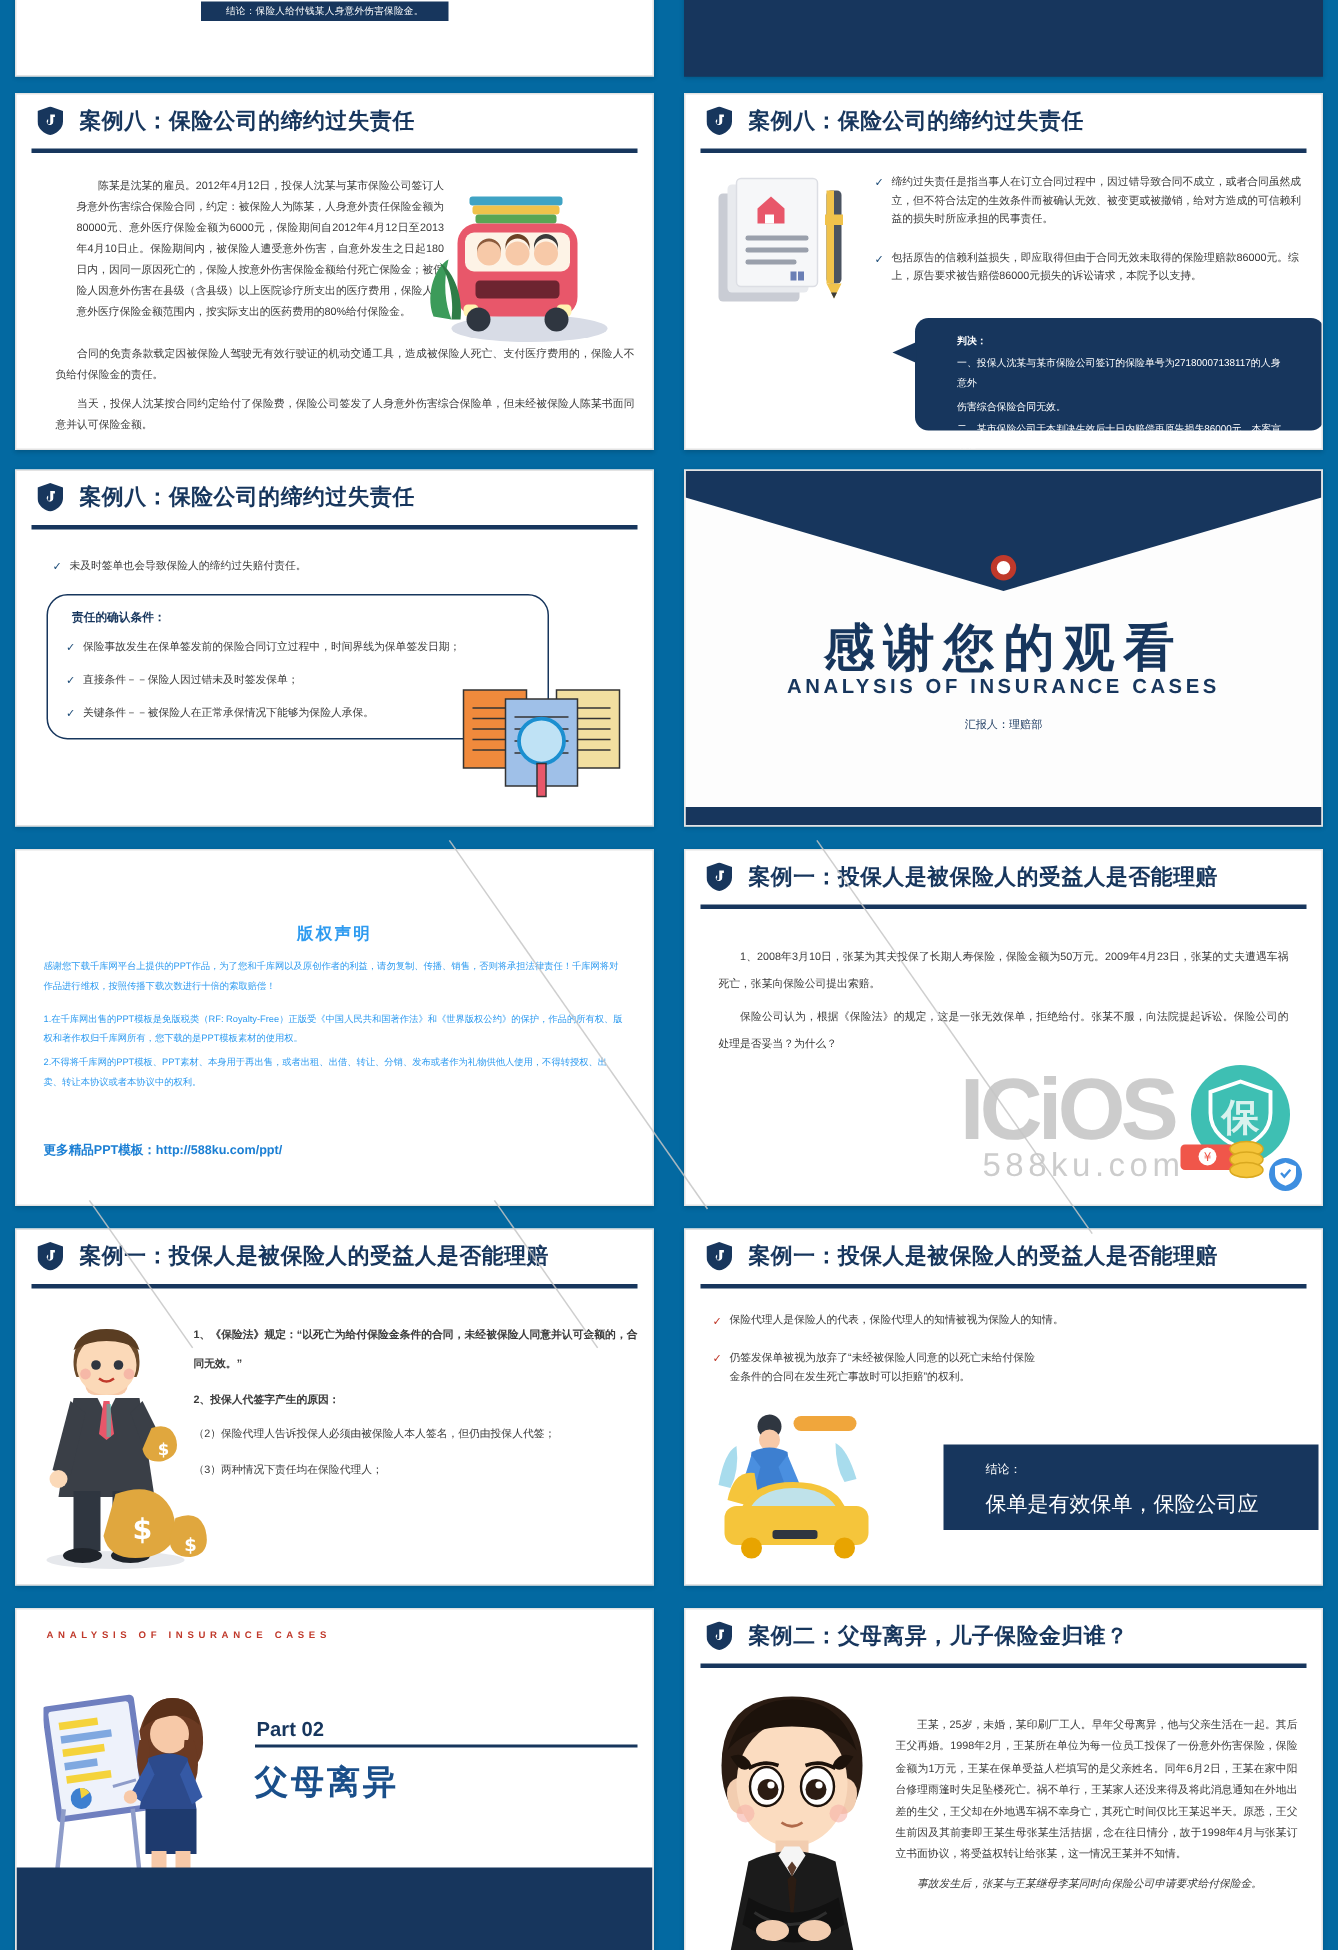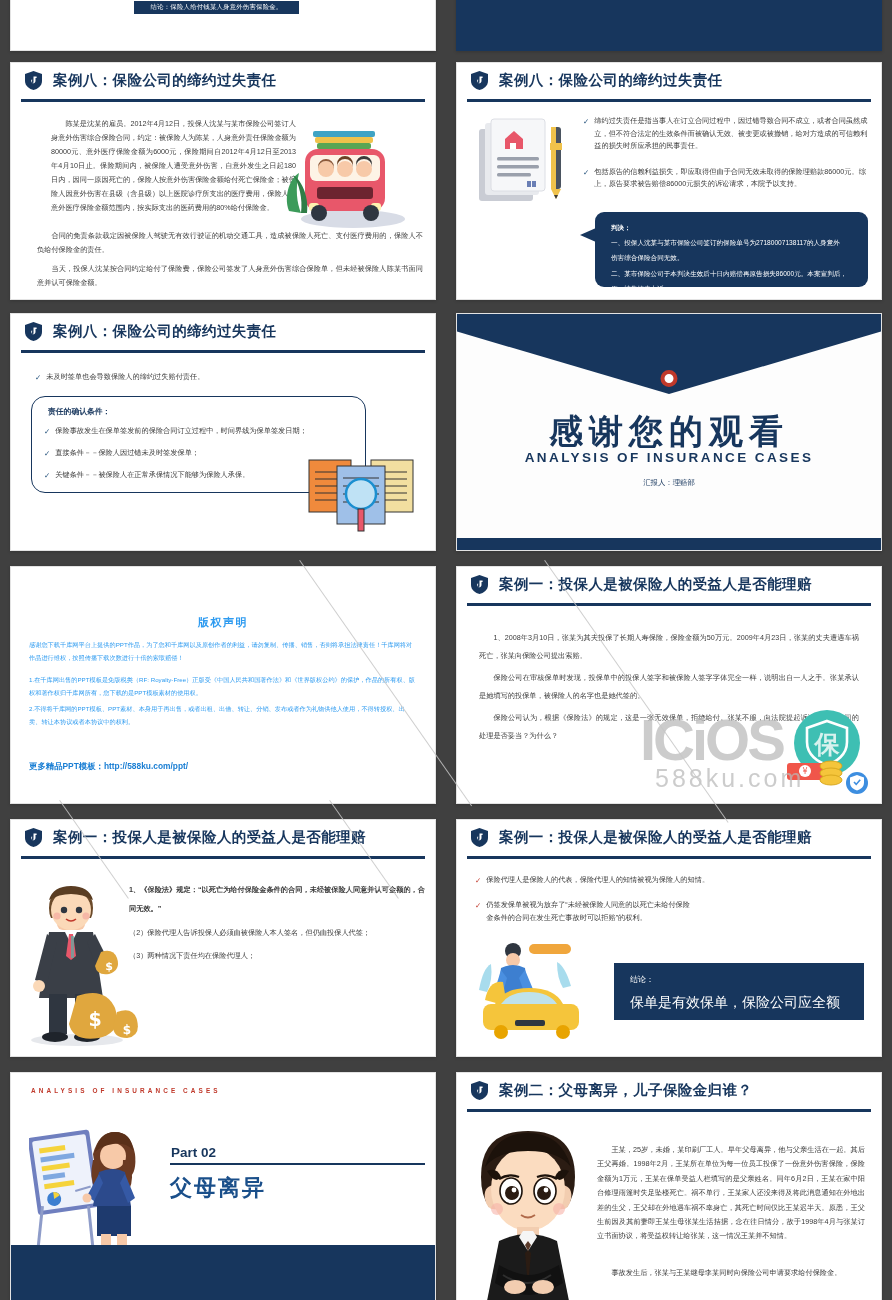--- a/index.html
+++ b/index.html
@@ -6,21 +6,21 @@
   html, body {
     margin: 0; padding: 0;
     width: 892px; height: 1300px;
     background: #ffffff;
     font-family: "Liberation Sans", "DejaVu Sans", sans-serif;
     overflow: hidden;
   }
   .page {
     position: relative;
     width: 892px; height: 1300px;
-    background: #404040;
+    background: #0369a1;
   }
 
   
   .slide {
     position: absolute;
     background: #ffffff;
     border: 1px solid #e3e3e3;
     box-shadow: 0 1px 3px rgba(0,0,0,0.18);
     overflow: hidden;
   }
@@ -83,21 +83,22 @@
   }
   .tick-red { color: #c0392b; }
 
   
   .callout {
     position: absolute;
     background: #17365d;
     color: #ffffff;
     font-size: 6.6px;
     line-height: 2.0;
-    padding: 9px 16px;
+    padding: 9px 28px;
+    margin-left: 15px;
   }
   .callout.rounded { border-radius: 9px; }
   .callout p { margin: 0 0 2px 0; }
   .callout-tail {
     position: absolute;
     width: 0; height: 0;
     border-top: 7px solid transparent;
     border-bottom: 7px solid transparent;
     border-right: 16px solid #17365d;
   }
@@ -240,21 +241,21 @@
     opacity: .72;
   }
   .wm-logo {
     left: 640px; top: 706px;
     font-size: 58px; font-weight: bold;
     letter-spacing: -3px;
     font-family: "Liberation Sans", sans-serif;
   }
   .wm-url {
     left: 655px; top: 764px;
-    font-size: 25px; letter-spacing: 3px;
+    font-size: 22px; letter-spacing: 3px;
   }
   .wm-line {
     position: absolute;
     background: #c6c6c6;
     height: 1px;
     transform-origin: 0 0;
     opacity: .85;
     pointer-events: none;
   }
 </style>
@@ -450,21 +451,20 @@
       <svg class="shield" viewBox="0 0 17 19">
         <path d="M8.5 0 L17 3 V10 C17 15 12.5 18.2 8.5 19 C4.5 18.2 0 15 0 10 V3 Z" fill="#17365d"></path>
         <path d="M8.5 5.4 h3.1 v1.6 h-1.1 v3.1 a2.2 2.2 0 1 1 -3.4 -1.8 v1.9 a0.9 0.9 0 1 0 1.4 0.75 z" fill="#ffffff"></path>
       </svg>
       <div class="sl-title">案例一：投保人是被保险人的受益人是否能理赔</div>
     </div>
     <div class="sl-rule"></div>
 
     <div class="body-text" style="left:22px; top:62px; width:380px; line-height:2.5;">
       <p class="indent">1、2008年3月10日，张某为其夫投保了长期人寿保险，保险金额为50万元。2009年4月23日，张某的丈夫遭遇车祸死亡，张某向保险公司提出索赔。</p>
-      <p class="indent">保险公司在审核保单时发现，投保单中的投保人签字和被保险人签字字体完全一样，说明出自一人之手。张某承认是她填写的投保单，被保险人的名字也是她代签的。</p>
       <p class="indent">保险公司认为，根据《保险法》的规定，这是一张无效保单，拒绝给付。张某不服，向法院提起诉讼。保险公司的处理是否妥当？为什么？</p>
     </div>
 
     <svg class="ins-badge" viewBox="0 0 92 92">
       <circle cx="48" cy="38" r="33" fill="#3ebfb3"></circle>
       <path d="M48 16 l20 7 v14 c0 13 -11 20 -20 23 c-9 -3 -20 -10 -20 -23 V23 Z" fill="none" stroke="#ffffff" stroke-width="2.6"></path>
       <text x="48" y="48" font-size="25" fill="#d8f2ee" text-anchor="middle" font-family="DejaVu Sans, sans-serif" font-weight="bold">保</text>
       <rect x="8" y="58" width="36" height="17" rx="3" fill="#f0564a"></rect>
       <circle cx="26" cy="66" r="6" fill="#ffffff"></circle>
       <text x="26" y="69" font-size="8" fill="#f0564a" text-anchor="middle" font-family="DejaVu Sans, sans-serif">¥</text>
@@ -513,20 +513,21 @@
       <path d="M82 78 q12 -4 16 6 q4 12 -8 16 q-12 2 -14 -8 z" fill="#e0a73e"></path>
       <text x="90" y="96" font-size="11" fill="#fff" text-anchor="middle" font-family="DejaVu Sans, sans-serif" font-weight="bold">$</text>
       <path d="M58 122 q28 -10 38 12 q8 24 -16 30 q-26 4 -30 -14 z" fill="#e0a73e"></path>
       <text x="76" y="152" font-size="19" fill="#fff" text-anchor="middle" font-family="DejaVu Sans, sans-serif" font-weight="bold">$</text>
       <path d="M98 138 q16 -6 20 8 q4 16 -10 18 q-14 0 -14 -12 z" fill="#e0a73e"></path>
       <text x="108" y="160" font-size="12" fill="#fff" text-anchor="middle" font-family="DejaVu Sans, sans-serif" font-weight="bold">$</text>
     </svg>
 
     <div class="body-text" style="left:118px; top:60px; width:296px; line-height:2.7;">
       <p style="font-weight:bold;">1、《保险法》规定：“以死亡为给付保险金条件的合同，未经被保险人同意并认可金额的，合同无效。”</p>
+      <p style="font-weight:bold;">2、投保人代签字产生的原因：</p>
       <p>（2）保险代理人告诉投保人必须由被保险人本人签名，但仍由投保人代签；</p>
       <p>（3）两种情况下责任均在保险代理人；</p>
     </div>
   </div>
 
   <div class="slide" id="slide-case1-c">
     <div class="sl-head">
       <svg class="shield" viewBox="0 0 17 19">
         <path d="M8.5 0 L17 3 V10 C17 15 12.5 18.2 8.5 19 C4.5 18.2 0 15 0 10 V3 Z" fill="#17365d"></path>
         <path d="M8.5 5.4 h3.1 v1.6 h-1.1 v3.1 a2.2 2.2 0 1 1 -3.4 -1.8 v1.9 a0.9 0.9 0 1 0 1.4 0.75 z" fill="#ffffff"></path>
@@ -644,21 +645,21 @@
       <path d="M62 130 l3 6 l3 -6 l-3 -4z" fill="#5a3a2a"></path>
       <path d="M62 138 l3 34 l3 -34 l-3 -3z" fill="#2b1c13"></path>
       <path d="M36 150 q18 10 30 10 q12 0 30 -10 l4 18 q-20 12 -34 12 q-14 0 -34 -12z" fill="#111111"></path>
       <path d="M40 160 q12 8 24 8 q12 0 24 -8" stroke="#2e2e2e" stroke-width="2" fill="none"></path>
       <ellipse cx="52" cy="172" rx="11" ry="7" fill="#f2cdb0"></ellipse>
       <ellipse cx="80" cy="172" rx="11" ry="7" fill="#f2cdb0"></ellipse>
     </svg>
 
     <div class="body-text" style="left:140px; top:70px; width:268px; line-height:2.0;">
       <p class="indent">王某，25岁，未婚，某印刷厂工人。早年父母离异，他与父亲生活在一起。其后王父再婚。1998年2月，王某所在单位为每一位员工投保了一份意外伤害保险，保险金额为1万元，王某在保单受益人栏填写的是父亲姓名。同年6月2日，王某在家中阳台修理雨篷时失足坠楼死亡。祸不单行，王某家人还没来得及将此消息通知在外地出差的生父，王父却在外地遇车祸不幸身亡，其死亡时间仅比王某迟半天。原悉，王父生前因及其前妻即王某生母张某生活拮据，念在往日情分，故于1998年4月与张某订立书面协议，将受益权转让给张某，这一情况王某并不知情。</p>
-      <p class="indent" style="margin-top:22px;">事故发生后，张某与王某继母李某同时向保险公司申请要求给付保险金。</p>
+      <p class="indent" style="margin-top:5px;font-style:italic;">事故发生后，张某与王某继母李某同时向保险公司申请要求给付保险金。</p>
     </div>
   </div>
 
   <div class="wm wm-logo">ICiOS</div>
   <div class="wm wm-url">588ku.com</div>
   <div class="wm-line" style="left:300px; top:560px; width:300px; transform:rotate(55deg);"></div>
   <div class="wm-line" style="left:545px; top:560px; width:320px; transform:rotate(55deg);"></div>
   <div class="wm-line" style="left:60px; top:800px; width:120px; transform:rotate(55deg);"></div>
   <div class="wm-line" style="left:330px; top:800px; width:120px; transform:rotate(55deg);"></div>
 

